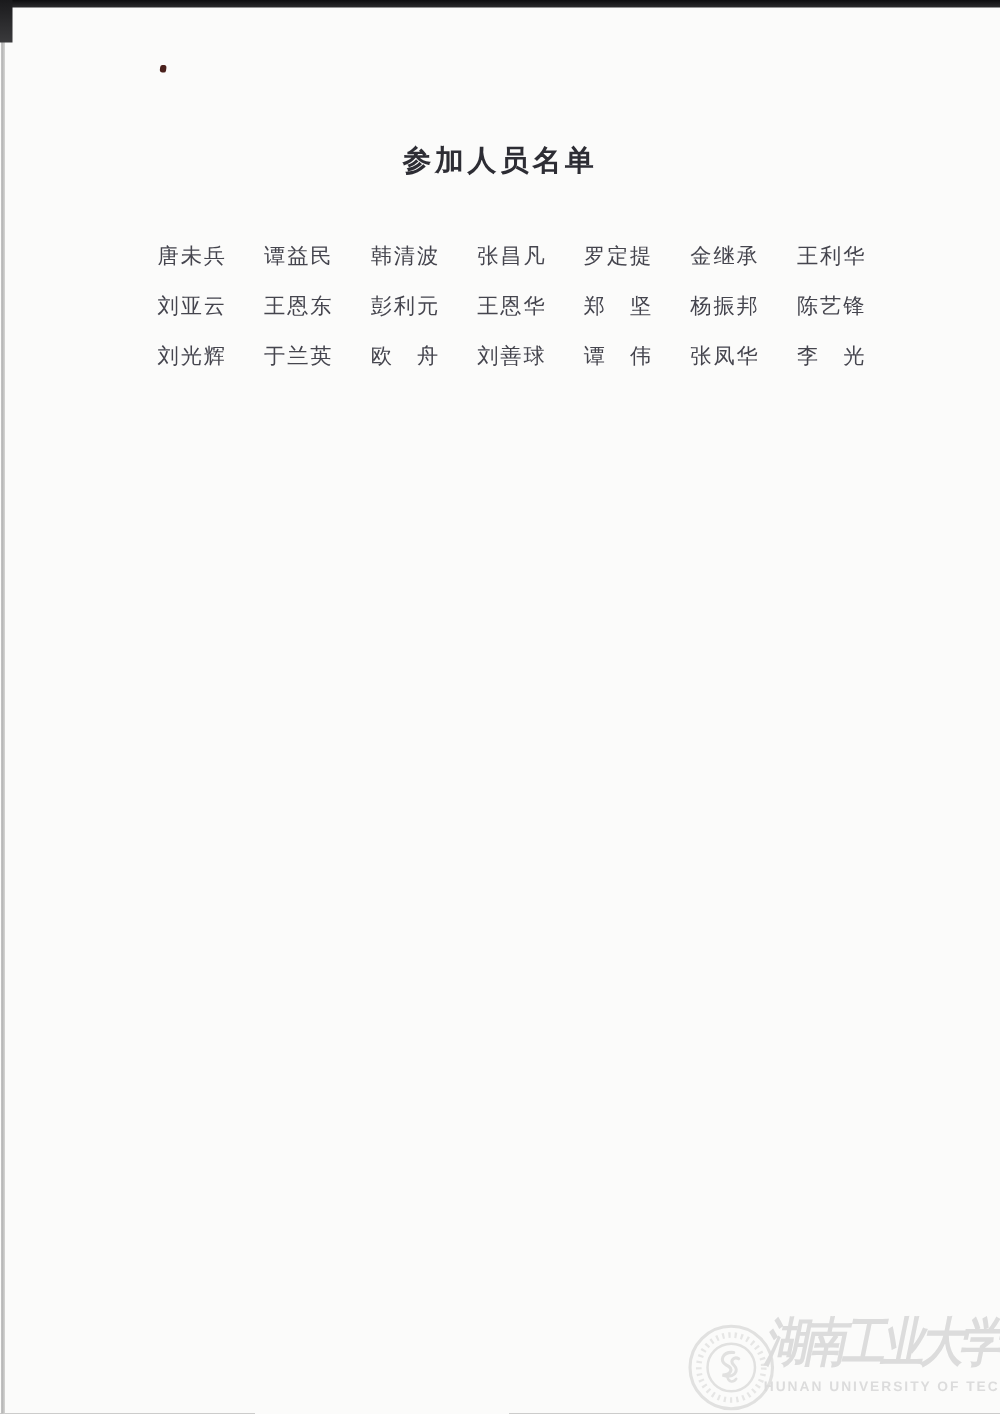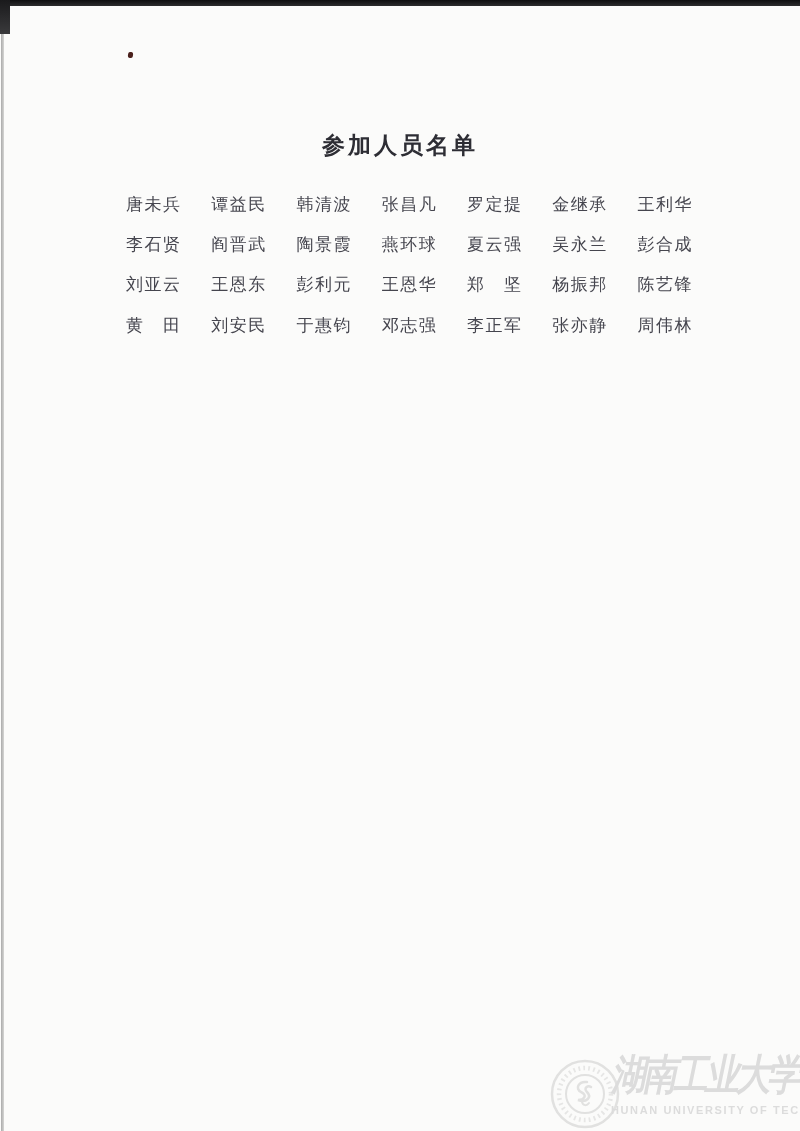--- a/index.html
+++ b/index.html
@@ -31,21 +31,21 @@
   }
   .ink-dot {
     position: absolute; left: 128px; top: 52px;
     width: 5px; height: 6px;
     background: var(--ink-speck, #4a201c);
     border-radius: 2px;
     transform: rotate(8deg);
   }
 
   .title {
-    position: absolute; top: 130px; left: 0;
+    position: absolute; top: 113px; left: 0;
     width: 100%;
     margin: 0;
     text-align: center;
     font-size: 23px;
     font-weight: 600;
     letter-spacing: 3px;
     color: var(--title-color, #2d2d34);
   }
 
   .roster {
@@ -110,45 +110,36 @@
       <div class="roster-row">
         <span class="roster-name">唐未兵</span>
         <span class="roster-name">谭益民</span>
         <span class="roster-name">韩清波</span>
         <span class="roster-name">张昌凡</span>
         <span class="roster-name">罗定提</span>
         <span class="roster-name">金继承</span>
         <span class="roster-name">王利华</span>
       </div>
       <div class="roster-row">
-        <span class="roster-name">李石贤</span>
-        <span class="roster-name">阎晋武</span>
-        <span class="roster-name">陶景霞</span>
-        <span class="roster-name">燕环球</span>
-        <span class="roster-name">夏云强</span>
-        <span class="roster-name">吴永兰</span>
-        <span class="roster-name">彭合成</span>
-      </div>
-      <div class="roster-row">
         <span class="roster-name">刘亚云</span>
         <span class="roster-name">王恩东</span>
         <span class="roster-name">彭利元</span>
         <span class="roster-name">王恩华</span>
         <span class="roster-name">郑　坚</span>
         <span class="roster-name">杨振邦</span>
         <span class="roster-name">陈艺锋</span>
       </div>
       <div class="roster-row">
-        <span class="roster-name">黄　田</span>
-        <span class="roster-name">刘安民</span>
-        <span class="roster-name">于惠钧</span>
-        <span class="roster-name">邓志强</span>
-        <span class="roster-name">李正军</span>
-        <span class="roster-name">张亦静</span>
-        <span class="roster-name">周伟林</span>
+        <span class="roster-name">刘光辉</span>
+        <span class="roster-name">于兰英</span>
+        <span class="roster-name">欧　舟</span>
+        <span class="roster-name">刘善球</span>
+        <span class="roster-name">谭　伟</span>
+        <span class="roster-name">张凤华</span>
+        <span class="roster-name">李　光</span>
       </div>
     </div>
 
   <div class="watermark">
     <svg class="seal" width="72" height="72" viewBox="0 0 72 72">
       <circle cx="36" cy="36" r="33" fill="none" stroke="#e1e1e0" stroke-width="2.5"></circle>
       <circle cx="36" cy="36" r="26" fill="none" stroke="#e6e6e5" stroke-width="4.5" stroke-dasharray="1.8 3.2"></circle>
       <circle cx="36" cy="36" r="19" fill="none" stroke="#e1e1e0" stroke-width="2"></circle>
       <path d="M38 24 c-9 -1 -12 7 -6 10 c7 3 3 8 -3 8 c9 3 14 -3 9 -8 c-4 -4 1 -7 4 -5" fill="none" stroke="#e1e1e0" stroke-width="2.5" stroke-linecap="round"></path>
       <path d="M33 44 c1 4 5 4 7 1" fill="none" stroke="#e1e1e0" stroke-width="2" stroke-linecap="round"></path>

